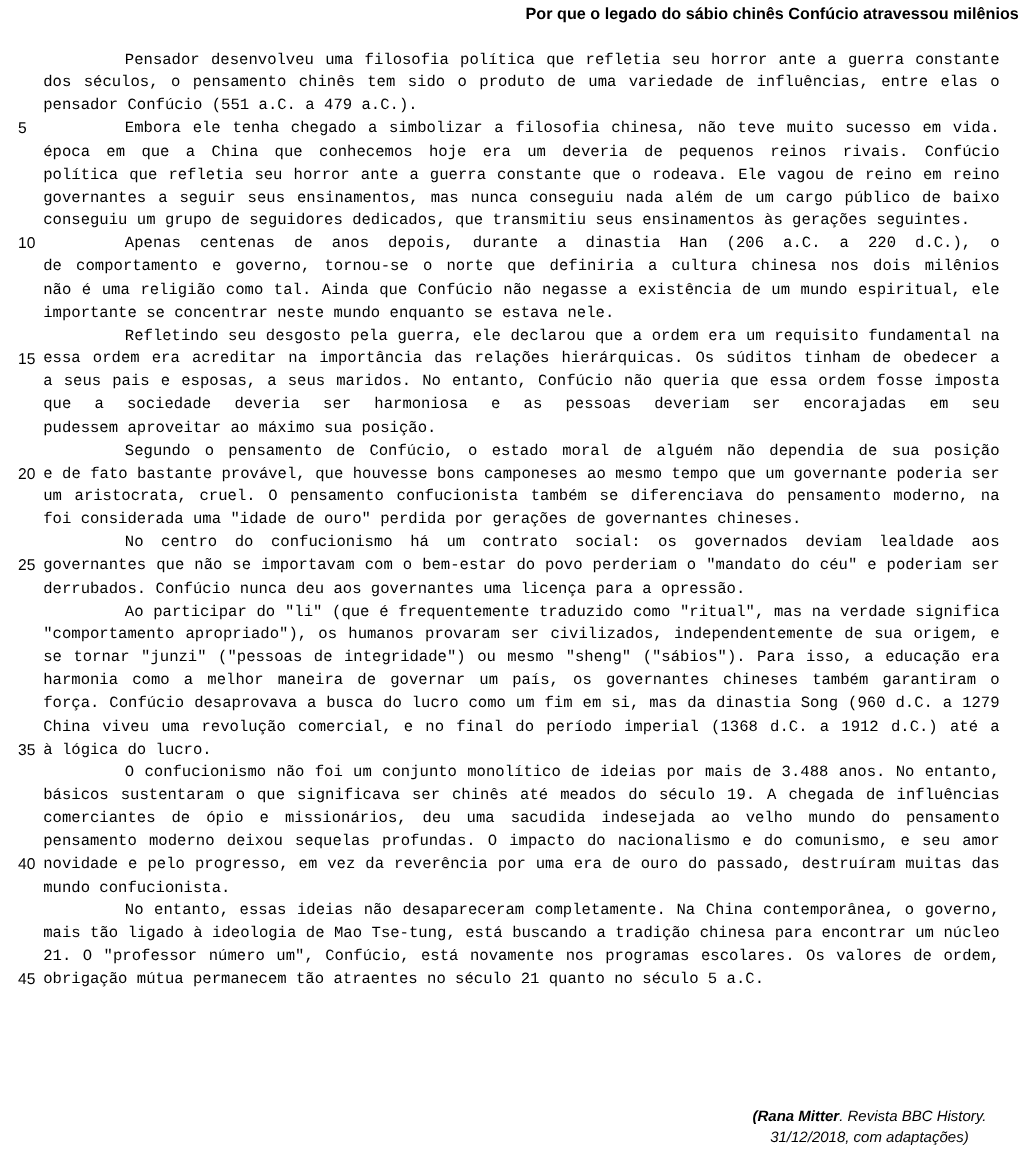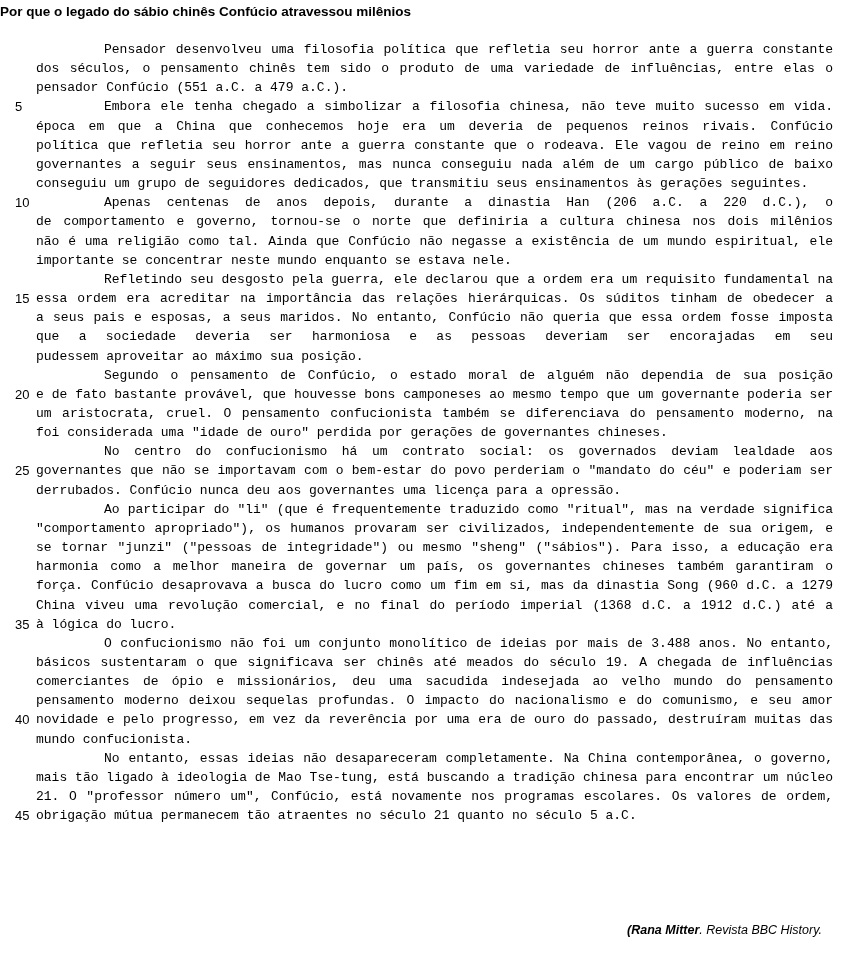--- a/index.html
+++ b/index.html
@@ -10,21 +10,21 @@
     background: #ffffff;
     color: #000000;
     font-family: "Liberation Sans", "DejaVu Sans", sans-serif;
     overflow: hidden;
   }
   .title {
     position: absolute;
     top: 4px;
     left: 0;
     right: 0;
-    text-align: left;
+    text-align: right;
     font-size: 13.5px;
     font-weight: bold;
     line-height: 16px;
   }
   .textblock {
     position: absolute;
     top: 40px;
     left: 36px;
     width: 797px;
   }
@@ -274,15 +274,16 @@
     </div>
 
     <div class="row">
       <span class="linenum">45</span>
       <div class="line last">obrigação mútua permanecem tão atraentes no século 21 quanto no século 5 a.C.</div>
     </div>
   </div>
 
   <div class="citation">
     <div><span class="author">(Rana Mitter</span><span>. Revista BBC History.</span></div>
+    <div>31/12/2018, com adaptações)</div>
   </div>
 
 </div>
 
 </body></html>

